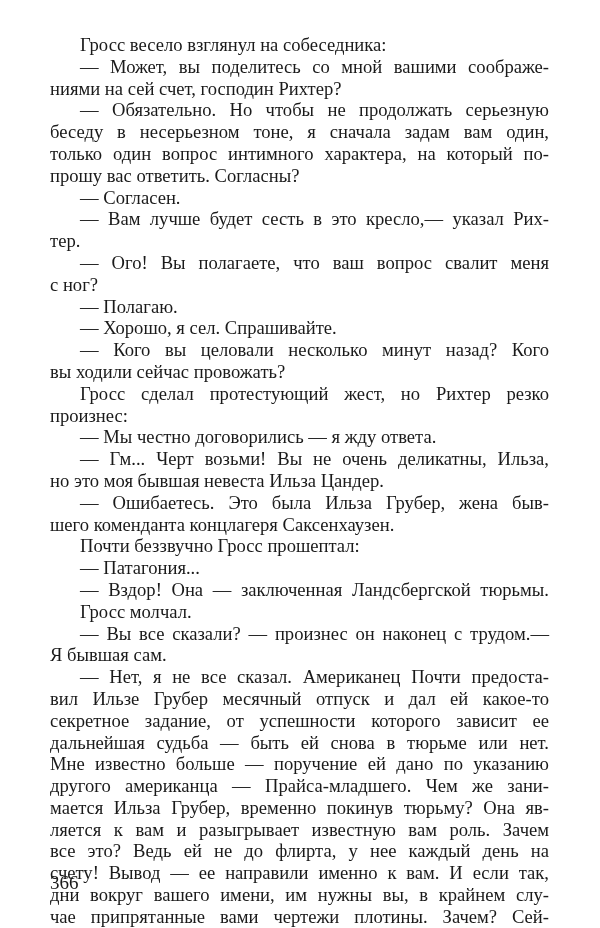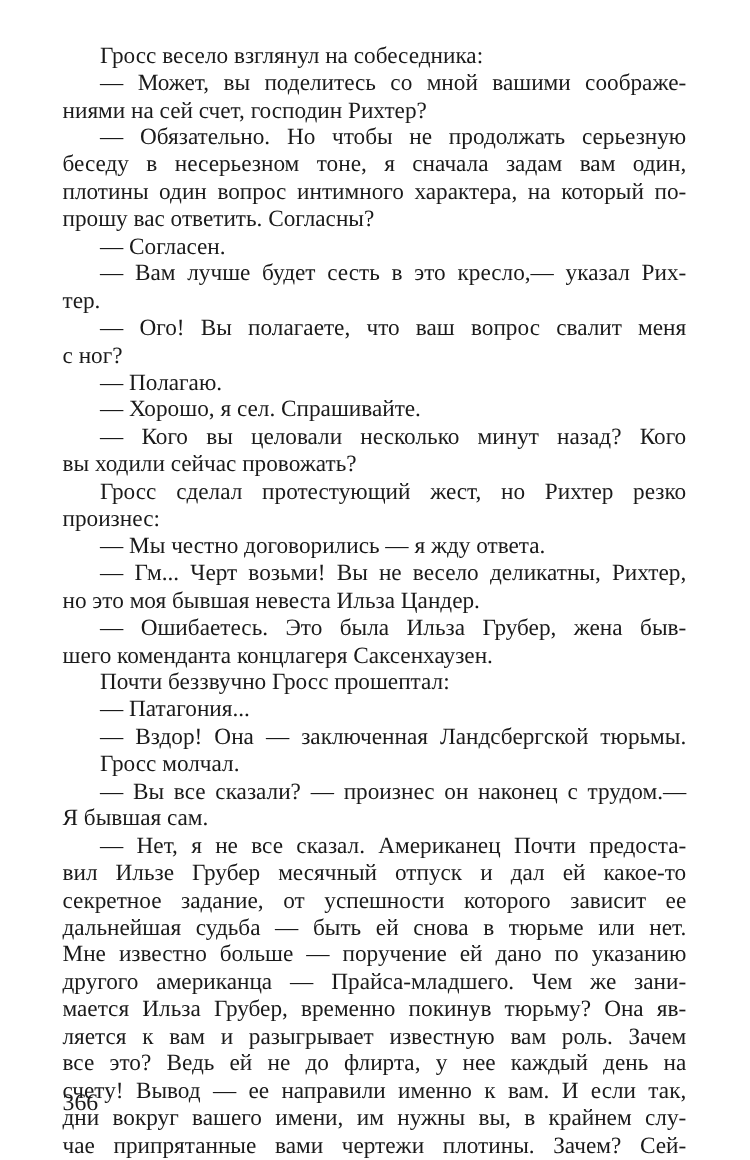--- a/index.html
+++ b/index.html
@@ -34,35 +34,35 @@
 </style>
 </head>
 <body>
 
 <div class="page" id="page-text">
     <span class="line indent last">Гросс весело взглянул на собеседника:</span>
     <span class="line indent">— Может, вы поделитесь со мной вашими соображе-</span>
     <span class="line last">ниями на сей счет, господин Рихтер?</span>
     <span class="line indent">— Обязательно. Но чтобы не продолжать серьезную</span>
     <span class="line">беседу в несерьезном тоне, я сначала задам вам один,</span>
-    <span class="line">плотины один вопрос интимного характера, на который по-</span>
+    <span class="line">только один вопрос интимного характера, на который по-</span>
     <span class="line last">прошу вас ответить. Согласны?</span>
     <span class="line indent last">— Согласен.</span>
     <span class="line indent">— Вам лучше будет сесть в это кресло,— указал Рих-</span>
     <span class="line last">тер.</span>
     <span class="line indent">— Ого! Вы полагаете, что ваш вопрос свалит меня</span>
     <span class="line last">с ног?</span>
     <span class="line indent last">— Полагаю.</span>
     <span class="line indent last">— Хорошо, я сел. Спрашивайте.</span>
     <span class="line indent">— Кого вы целовали несколько минут назад? Кого</span>
     <span class="line last">вы ходили сейчас провожать?</span>
     <span class="line indent">Гросс сделал протестующий жест, но Рихтер резко</span>
     <span class="line last">произнес:</span>
     <span class="line indent last">— Мы честно договорились — я жду ответа.</span>
-    <span class="line indent">— Гм... Черт возьми! Вы не весело деликатны, Рихтер,</span>
+    <span class="line indent">— Гм... Черт возьми! Вы не очень деликатны, Ильза,</span>
     <span class="line last">но это моя бывшая невеста Ильза Цандер.</span>
     <span class="line indent">— Ошибаетесь. Это была Ильза Грубер, жена быв-</span>
     <span class="line last">шего коменданта концлагеря Саксенхаузен.</span>
     <span class="line indent last">Почти беззвучно Гросс прошептал:</span>
     <span class="line indent last">— Патагония...</span>
     <span class="line indent">— Вздор! Она — заключенная Ландсбергской тюрьмы.</span>
     <span class="line indent last">Гросс молчал.</span>
     <span class="line indent">— Вы все сказали? — произнес он наконец с трудом.—</span>
     <span class="line last">Я бывшая сам.</span>
     <span class="line indent">— Нет, я не все сказал. Американец Почти предоста-</span>

